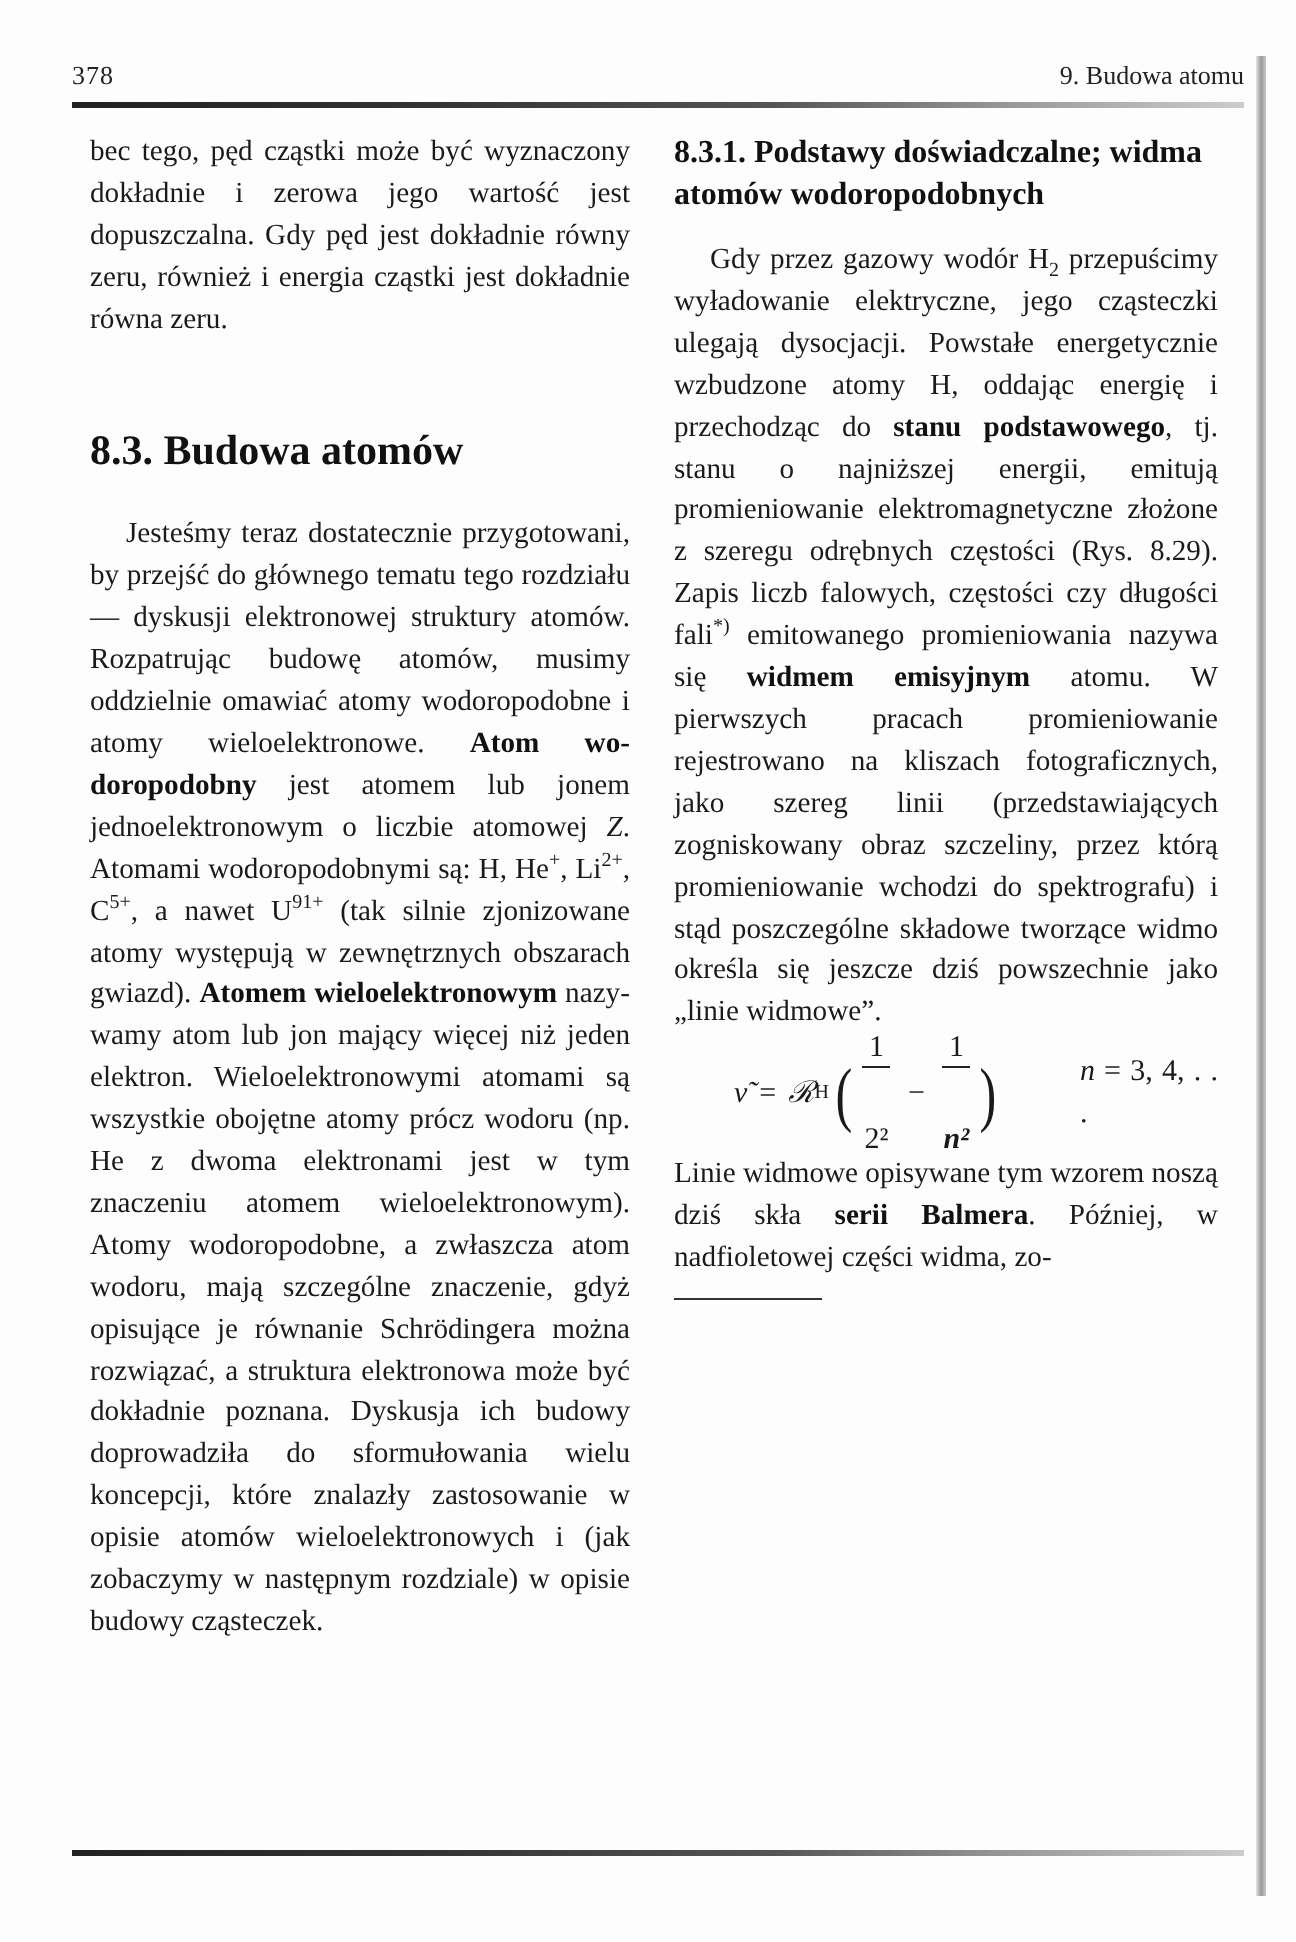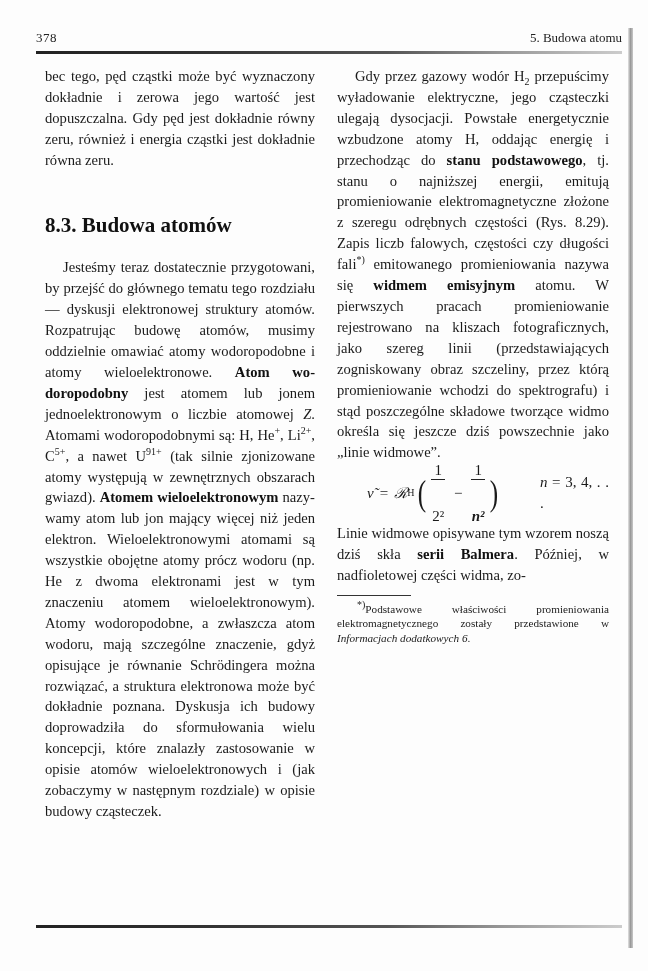--- a/index.html
+++ b/index.html
@@ -72,33 +72,34 @@
     .footnote i { font-style: italic; }
   </style>
 </head>
 <body>
 
 <div class="page">
   <div class="spine"></div>
 
   <div class="header">
     <span class="pno">378</span>
-    <span class="chap">5. Budowa atomu</span>
+    <span class="chap">9. Budowa atomu</span>
   </div>
   <div class="rule-top"></div>
 
   <div class="col left">
     <p>bec tego, pęd cząstki może być wy­znaczony dokładnie i zerowa jego war­tość jest dopuszczalna. Gdy pęd jest do­kładnie równy zeru, również i energia cząstki jest dokładnie równa zeru.</p>
 
     <div class="sec-title">8.3. Budowa atomów</div>
 
     <p class="indent"><span>Jesteśmy teraz dostatecznie przy­gotowani, by przejść do głównego te­matu tego rozdziału — dyskusji elek­tronowej struktury atomów. Rozpatru­jąc budowę atomów, musimy oddziel­nie omawiać atomy wodoropodobne i atomy wieloelektronowe. </span><b>Atom wo­doropodobny</b><span> jest atomem lub jonem jednoelektronowym o liczbie atomowej </span><i>Z</i><span>. Atomami wodoropodobnymi są: H, He</span><sup>+</sup><span>, Li</span><sup>2+</sup><span>, C</span><sup>5+</sup><span>, a nawet U</span><sup>91+</sup><span> (tak silnie zjonizowane atomy występują w zewnętrznych obszarach gwiazd). </span><b>Atomem wieloelektronowym</b><span> nazy­wamy atom lub jon mający więcej niż jeden elektron. Wieloelektronowymi atomami są wszystkie obojętne atomy prócz wodoru (np. He z dwoma elek­tronami jest w tym znaczeniu atomem wieloelektronowym). Atomy wodoropo­dobne, a zwłaszcza atom wodoru, mają szczególne znaczenie, gdyż opisujące je równanie Schrödingera można rozwią­zać, a struktura elektronowa może być dokładnie poznana. Dyskusja ich bu­dowy doprowadziła do sformułowania wielu koncepcji, które znalazły zasto­sowanie w opisie atomów wieloelektro­nowych i (jak zobaczymy w następ­nym rozdziale) w opisie budowy cząste­czek.</span></p>
   </div>
 
   <div class="col right">
+    <div class="subsec-title">8.3.1. Podstawy doświadczalne; widma atomów wodoropodobnych</div>
 
     <p class="indent"><span>Gdy przez gazowy wodór H</span><sub>2</sub><span> prze­puścimy wyładowanie elektryczne, jego cząsteczki ulegają dysocjacji. Powstałe energetycznie wzbudzone atomy H, od­dając energię i przechodząc do </span><b>stanu podstawowego</b><span>, tj. stanu o najniższej energii, emitują promieniowanie elek­tromagnetyczne złożone z szeregu od­rębnych częstości (Rys. 8.29). Zapis liczb falowych, częstości czy długości fali</span><sup>*)</sup><span> emitowanego promieniowania na­zywa się </span><b>widmem emisyjnym</b><span> atomu. W pierwszych pracach promieniowa­nie rejestrowano na kliszach fotogra­ficznych, jako szereg linii (przedstawia­jących zogniskowany obraz szczeliny, przez którą promieniowanie wchodzi do spektrografu) i stąd poszczególne skła­dowe tworzące widmo określa się jesz­cze dziś powszechnie jako „linie wid­mowe”.</span></p>
 
 
     <div class="equation">
       <span class="eq-lhs">ν̃</span>
       <span class="eq-eq">=</span>
       <span class="eq-r">ℛ</span>
         <span class="eq-rsub">H</span>
       <span class="paren">(</span>
@@ -111,19 +112,16 @@
           <span class="num">1</span>
           <span class="den"><i>n²</i></span>
         </span>
       <span class="paren">)</span>
       <span class="eq-cond"><i>n</i><span> = 3, 4, . . .</span></span>
     </div>
 
     <p><span>Linie widmowe opisywane tym wzorem noszą dziś skła </span><b>serii Balmera</b><span>. Póź­niej, w nadfioletowej części widma, zo-</span></p>
 
     <div class="footnote-rule"></div>
-    <div class="footnote">
-      <div class="fn-first"><sup>*)</sup><span>Podstawowe właściwości promieniowania elektromagnetycznego zostały przedstawione w </span><i>Informacjach dodatkowych 6</i><span>.</span></div>
-    </div>
   </div>
 
   <div class="rule-bottom"></div>
 </div>
 
 </body></html>

